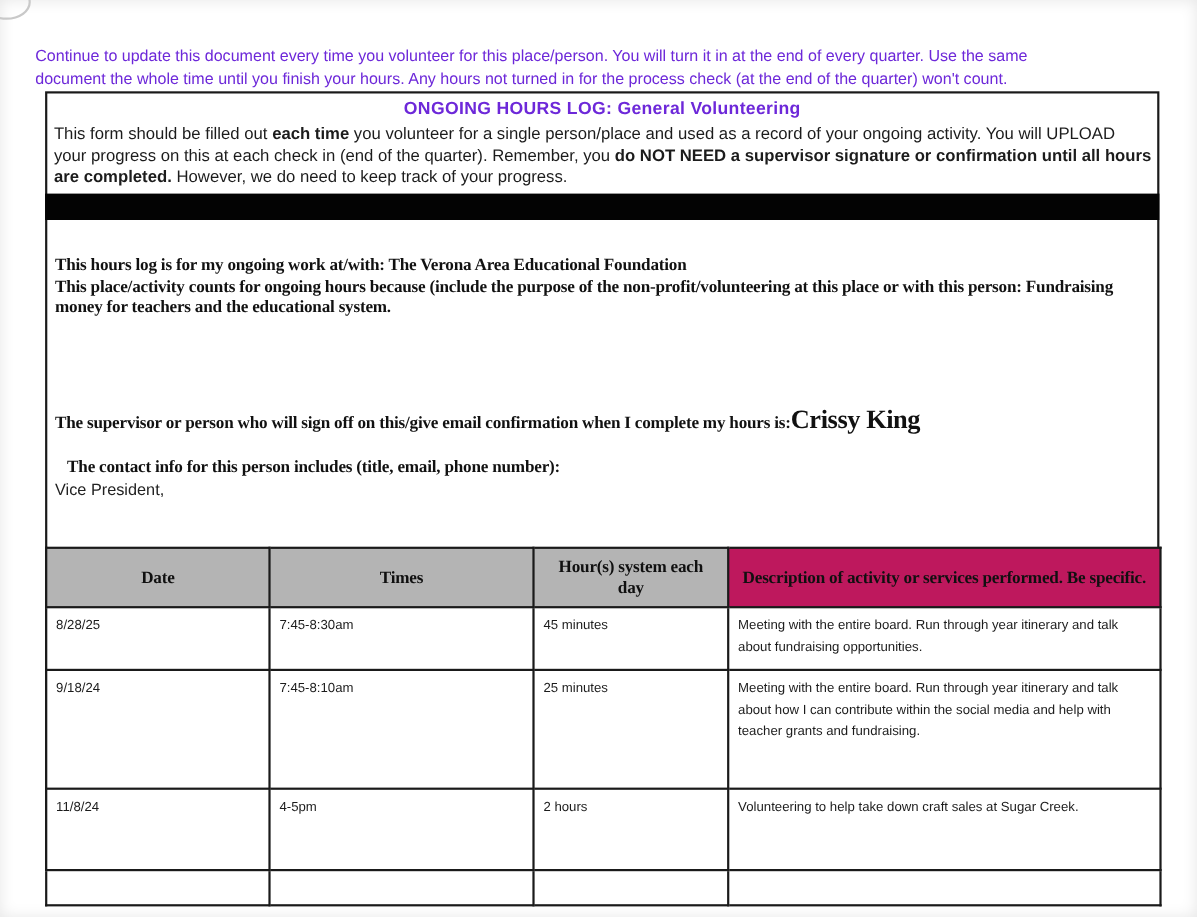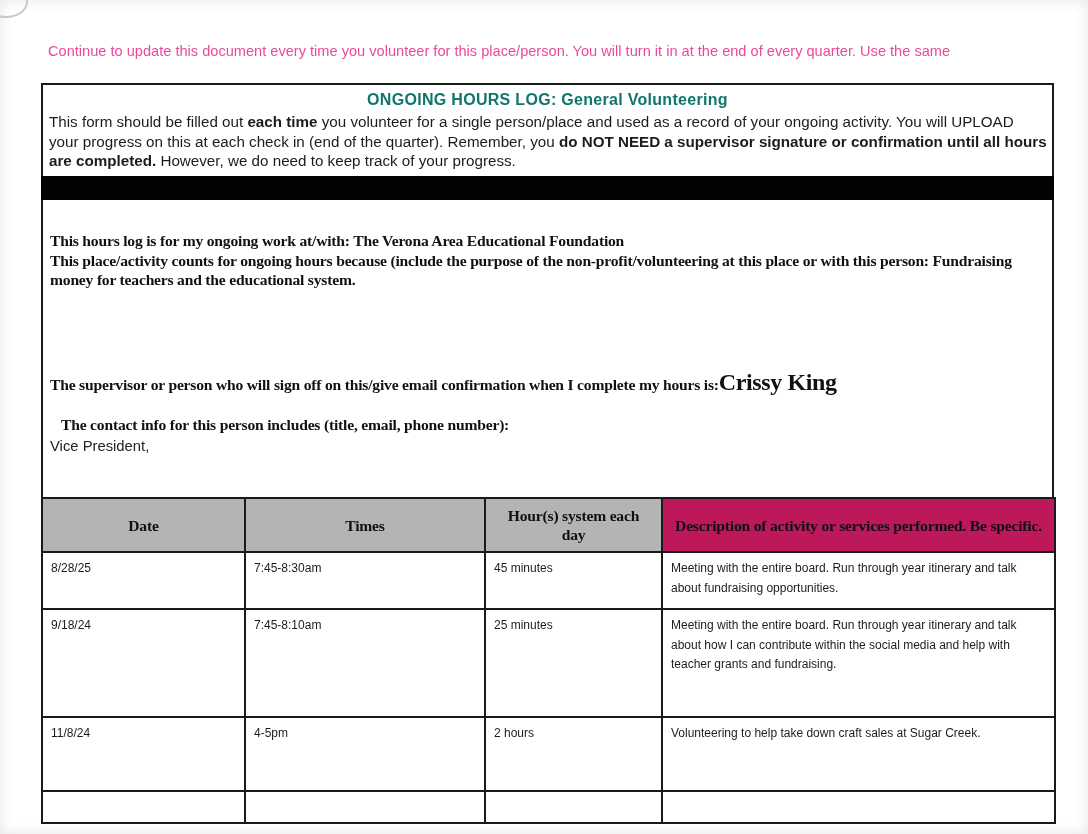--- a/index.html
+++ b/index.html
@@ -14,25 +14,25 @@
   .corner-artifact {
     position: absolute;
     top: -14px; left: -16px;
     width: 44px; height: 32px;
     border: 2px solid #c9c9c9;
     border-radius: 50%;
     background: transparent;
   }
   .header-note {
     position: absolute;
-    left: 48px; top: 41px;
+    left: 32px; top: 41px;
     width: 968px;
     font-size: 14.6px;
     line-height: 20.5px;
-    color: #ec4899;
+    color: #6d28d9;
   }
   .form-box {
     position: absolute;
     left: 41px; top: 83px;
     width: 1013px; height: 708px;
     border: 2px solid #1a1a1a;
     background: #ffffff;
   }
   .form-title {
     position: absolute;
@@ -121,25 +121,26 @@
   .log-table tbody tr:nth-child(3) { height: 74px; }
   .log-table tbody tr:nth-child(4) { height: 32px; }
 </style>
 </head>
 <body>
 
 <div class="corner-artifact"></div>
 
 <div class="header-note">
   <div>Continue to update this document every time you volunteer for this place/person. You will turn it in at the end of every quarter. Use the same</div>
+  <div>document the whole time until you finish your hours. Any hours not turned in for the process check (at the end of the quarter) won't count.</div>
 </div>
 
 <div class="form-box">
 
-  <div class="form-title" style="color: #0f766e;">ONGOING HOURS LOG: General Volunteering</div>
+  <div class="form-title" style="color: #6d28d9;">ONGOING HOURS LOG: General Volunteering</div>
 
   <div class="form-intro"><span>This form should be filled out </span><b>each time</b><span> you volunteer for a single person/place and used as a record of your ongoing activity. You will UPLOAD your progress on this at each check in (end of the quarter). Remember, you </span><b>do NOT NEED a supervisor signature or confirmation until all hours are completed.</b><span> However, we do need to keep track of your progress.</span></div>
 
   <div class="black-bar"></div>
 
   <div class="work-section serif">
     <div><span>This hours log is for my ongoing work at/with: </span><span>The Verona Area Educational Foundation</span></div>
     <div><span>This place/activity counts for ongoing hours because (include the purpose of the non-profit/volunteering at this place or with this person: </span><span>Fundraising money for teachers and the educational system.</span></div>
   </div>
 

